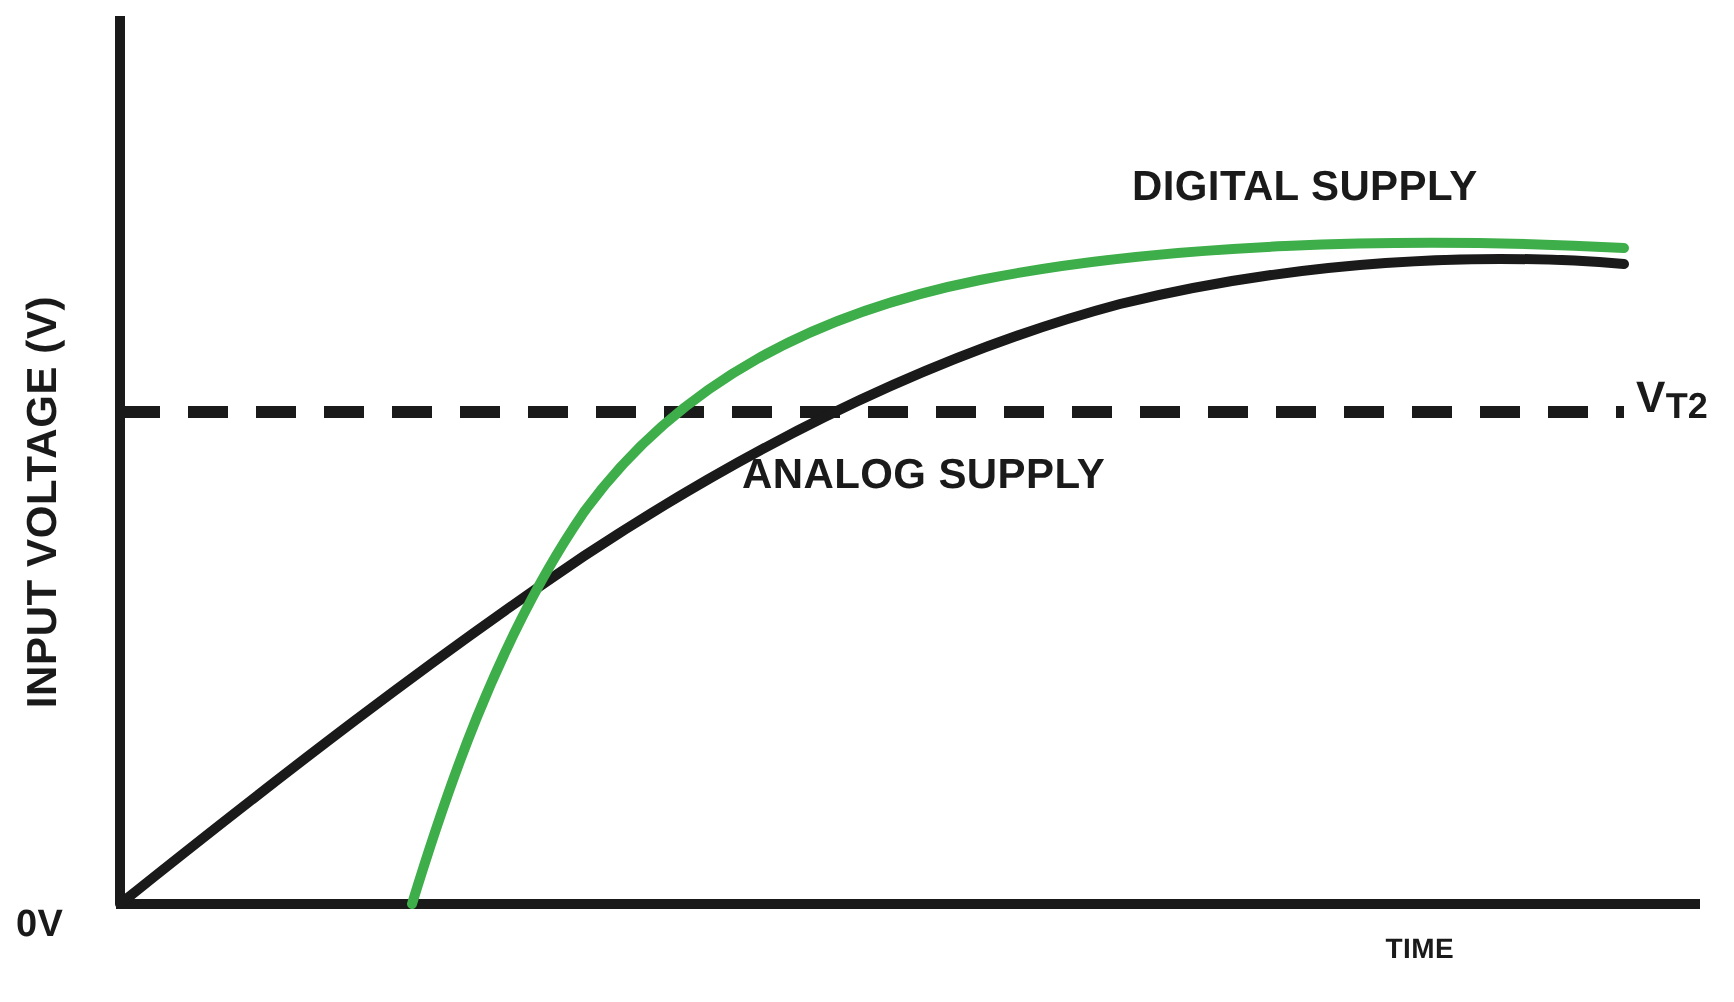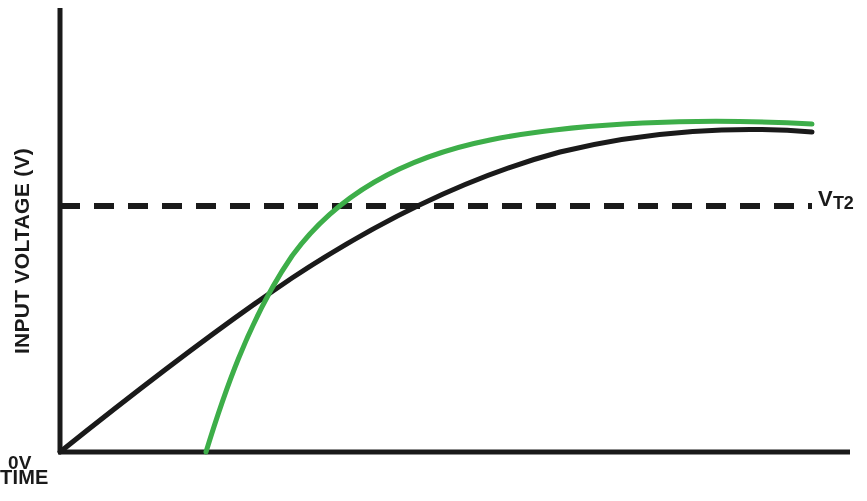--- a/index.html
+++ b/index.html
@@ -47,22 +47,22 @@
     font-size: 21px;
     font-weight: bold;
     color: #1a1a1a;
     white-space: nowrap;
     letter-spacing: 0.3px;
   }
   #x-axis-title {
     left: 0px;
     top: 466px;
     width: 727px;
-    text-align: left;
-    font-size: 20px;
+    text-align: right;
+    font-size: 14px;
   }
   #zero-label {
     left: 8px;
     top: 452px;
     font-size: 19px;
   }
   #digital-label {
     left: 566px;
     top: 82px;
     font-size: 21px;
@@ -108,17 +108,19 @@
   </svg>
 
   <div class="txt" id="y-axis-title">
     <span>INPUT VOLTAGE (V)</span>
   </div>
 
   <div class="txt" id="x-axis-title">TIME</div>
 
   <div class="txt" id="zero-label">0V</div>
 
+  <div class="txt" id="digital-label">DIGITAL SUPPLY</div>
 
+  <div class="txt" id="analog-label">ANALOG SUPPLY</div>
 
   <div class="txt" id="vt2-label"><span>V</span><span class="sub">T2</span></div>
 
 </div>
 
 </body></html>

